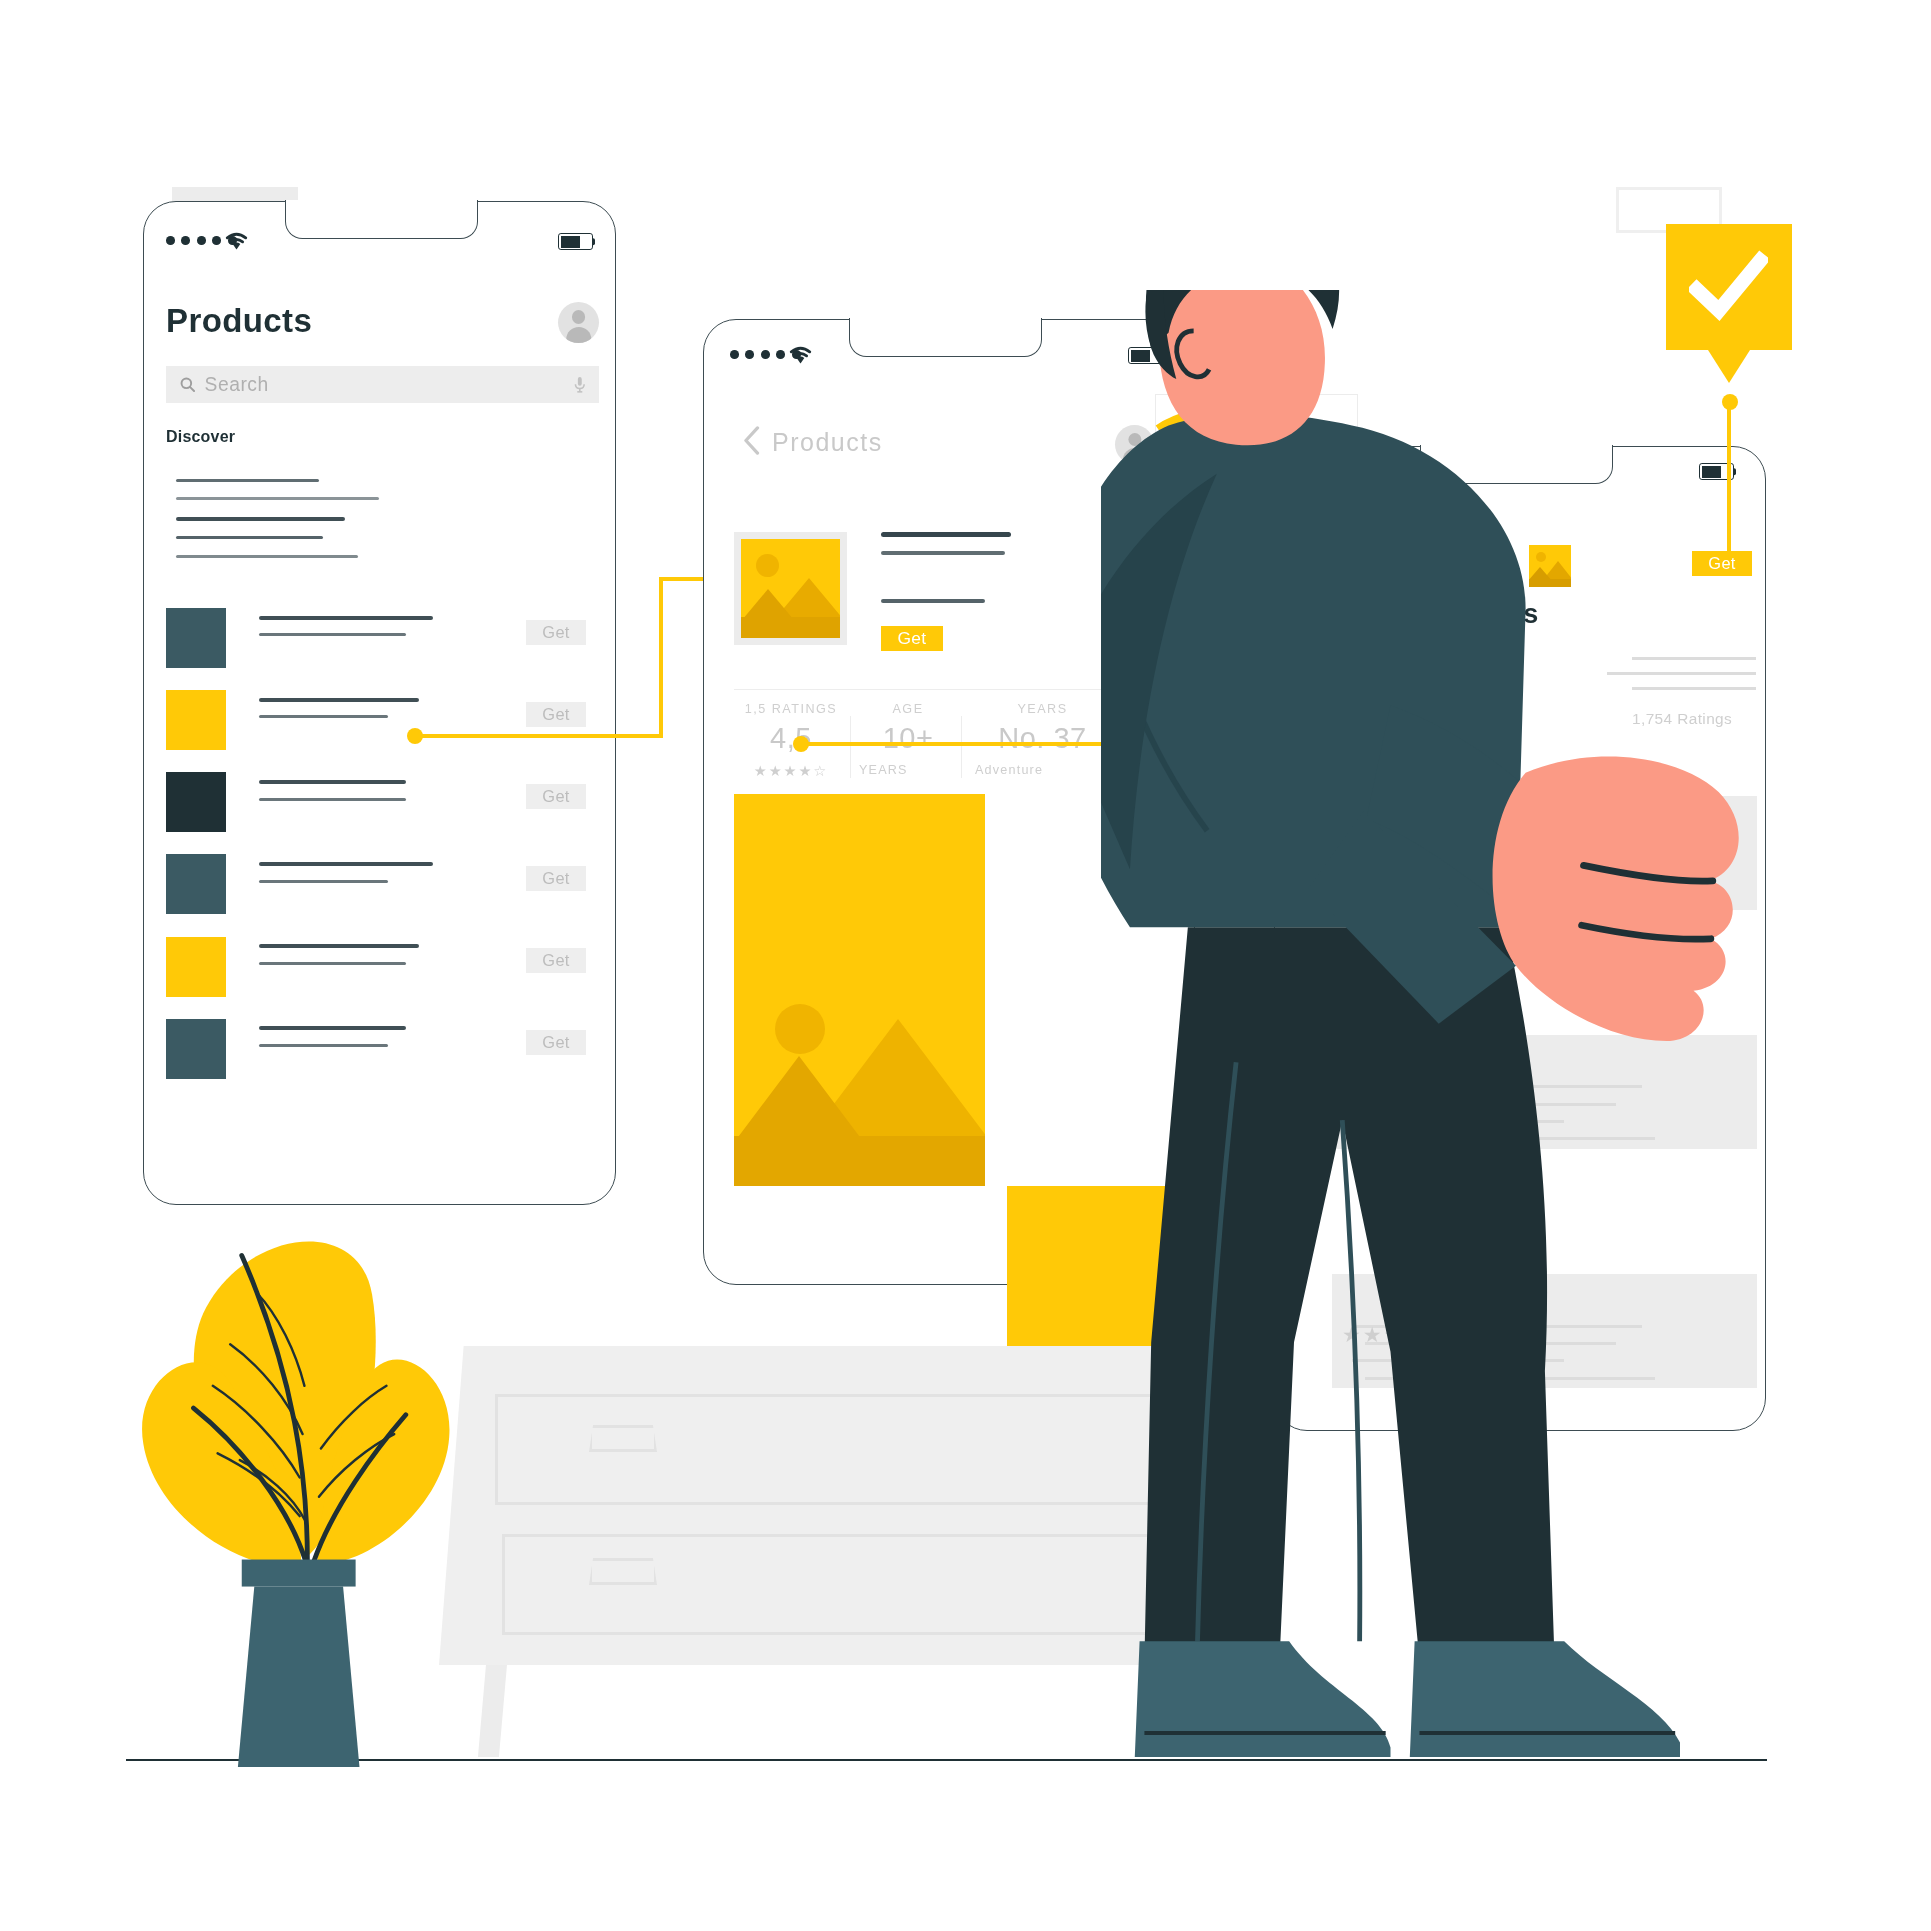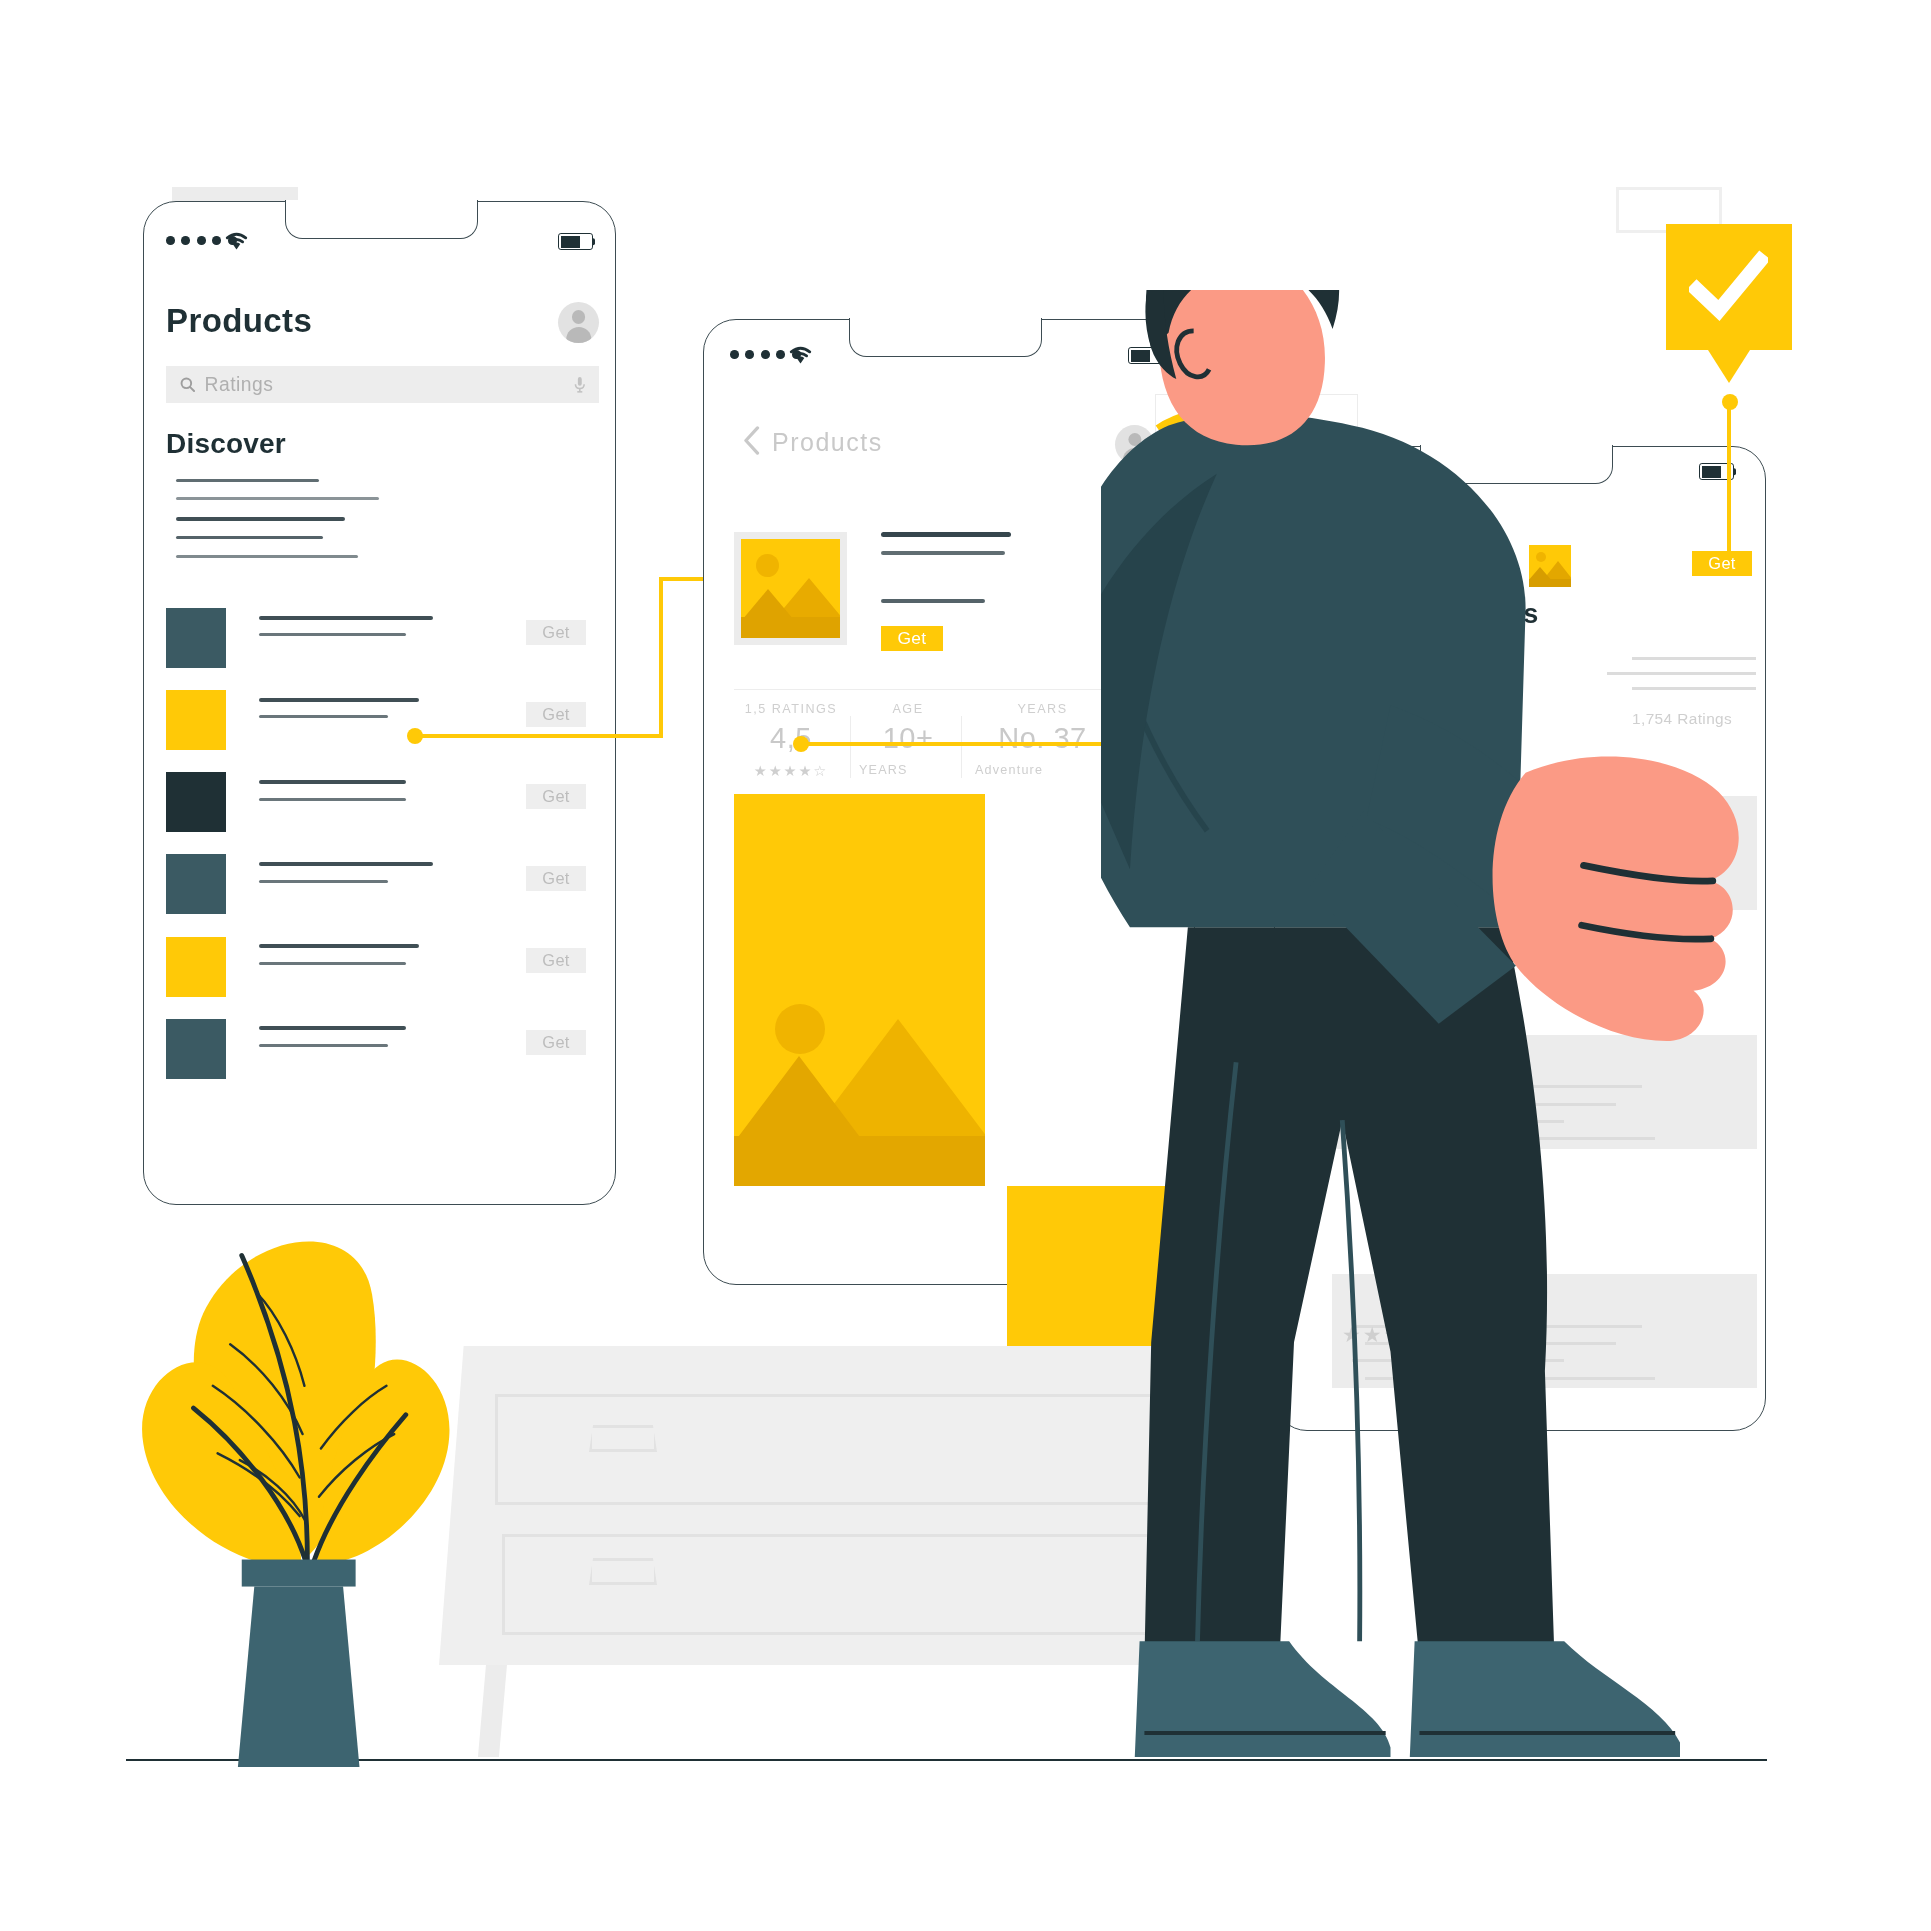--- a/index.html
+++ b/index.html
@@ -88,30 +88,30 @@
   </div>
 
   <div class="abs h1" style="left:166px;top:302px;font-size:33px;">Products</div>
   <div class="abs avatar" style="left:558px;top:302px;width:41px;height:41px;"></div>
 
   <div class="abs searchbar" style="left:166px;top:366px;width:433px;height:37px;">
     <svg style="margin-left:13.5px;" width="15.4" height="15.4" viewBox="0 0 16 16">
       <circle cx="6.6" cy="6.6" r="5" fill="none" stroke="#9e9e9e" stroke-width="2"></circle>
       <line x1="10.3" y1="10.3" x2="14.6" y2="14.6" stroke="#9e9e9e" stroke-width="2" stroke-linecap="round"></line>
     </svg>
-    <span class="searchph" style="margin-left:9.7px;">Ratings</span>
+    <span class="searchph" style="margin-left:9.7px;">Search</span>
     <svg style="margin-left:auto;margin-right:13.5px;" width="11.6" height="17.4" viewBox="0 0 12 18">
       <rect x="4" y="1" width="4" height="9" rx="2" fill="#c2c2c2"></rect>
       <path d="M1.5 8.5 Q1.5 13 6 13 Q10.5 13 10.5 8.5" stroke="#c2c2c2" stroke-width="1.6" fill="none"></path>
       <line x1="6" y1="13" x2="6" y2="16" stroke="#c2c2c2" stroke-width="1.6"></line>
       <line x1="3.4" y1="16.4" x2="8.6" y2="16.4" stroke="#c2c2c2" stroke-width="1.6"></line>
     </svg>
   </div>
 
-  <div class="abs h2" style="left:166px;top:428px;font-size:28px;text-align:right;">Discover</div>
+  <div class="abs h2" style="left:166px;top:428px;font-size:16px;text-align:right;">Discover</div>
 
   <div class="abs txtline" style="left:176px;top:479px;width:143px;height:2.9px;opacity:.75;"></div>
   <div class="abs txtline" style="left:176px;top:497px;width:203px;height:2.9px;opacity:.55;"></div>
   <div class="abs txtline" style="left:176px;top:517px;width:169px;height:3.9px;opacity:.9;"></div>
   <div class="abs txtline" style="left:176px;top:536px;width:147px;height:2.9px;opacity:.8;"></div>
   <div class="abs txtline" style="left:176px;top:555px;width:182px;height:2.9px;opacity:.6;"></div>
 
   <div id="p1list">
       <div class="abs sq" style="left: 166px; top: 608px; width: 60px; height: 60px; background: rgb(59, 90, 99);"></div>
       <div class="abs txtline" style="left: 259px; top: 616px; width: 174px; height: 3.9px; opacity: 0.9;"></div>

